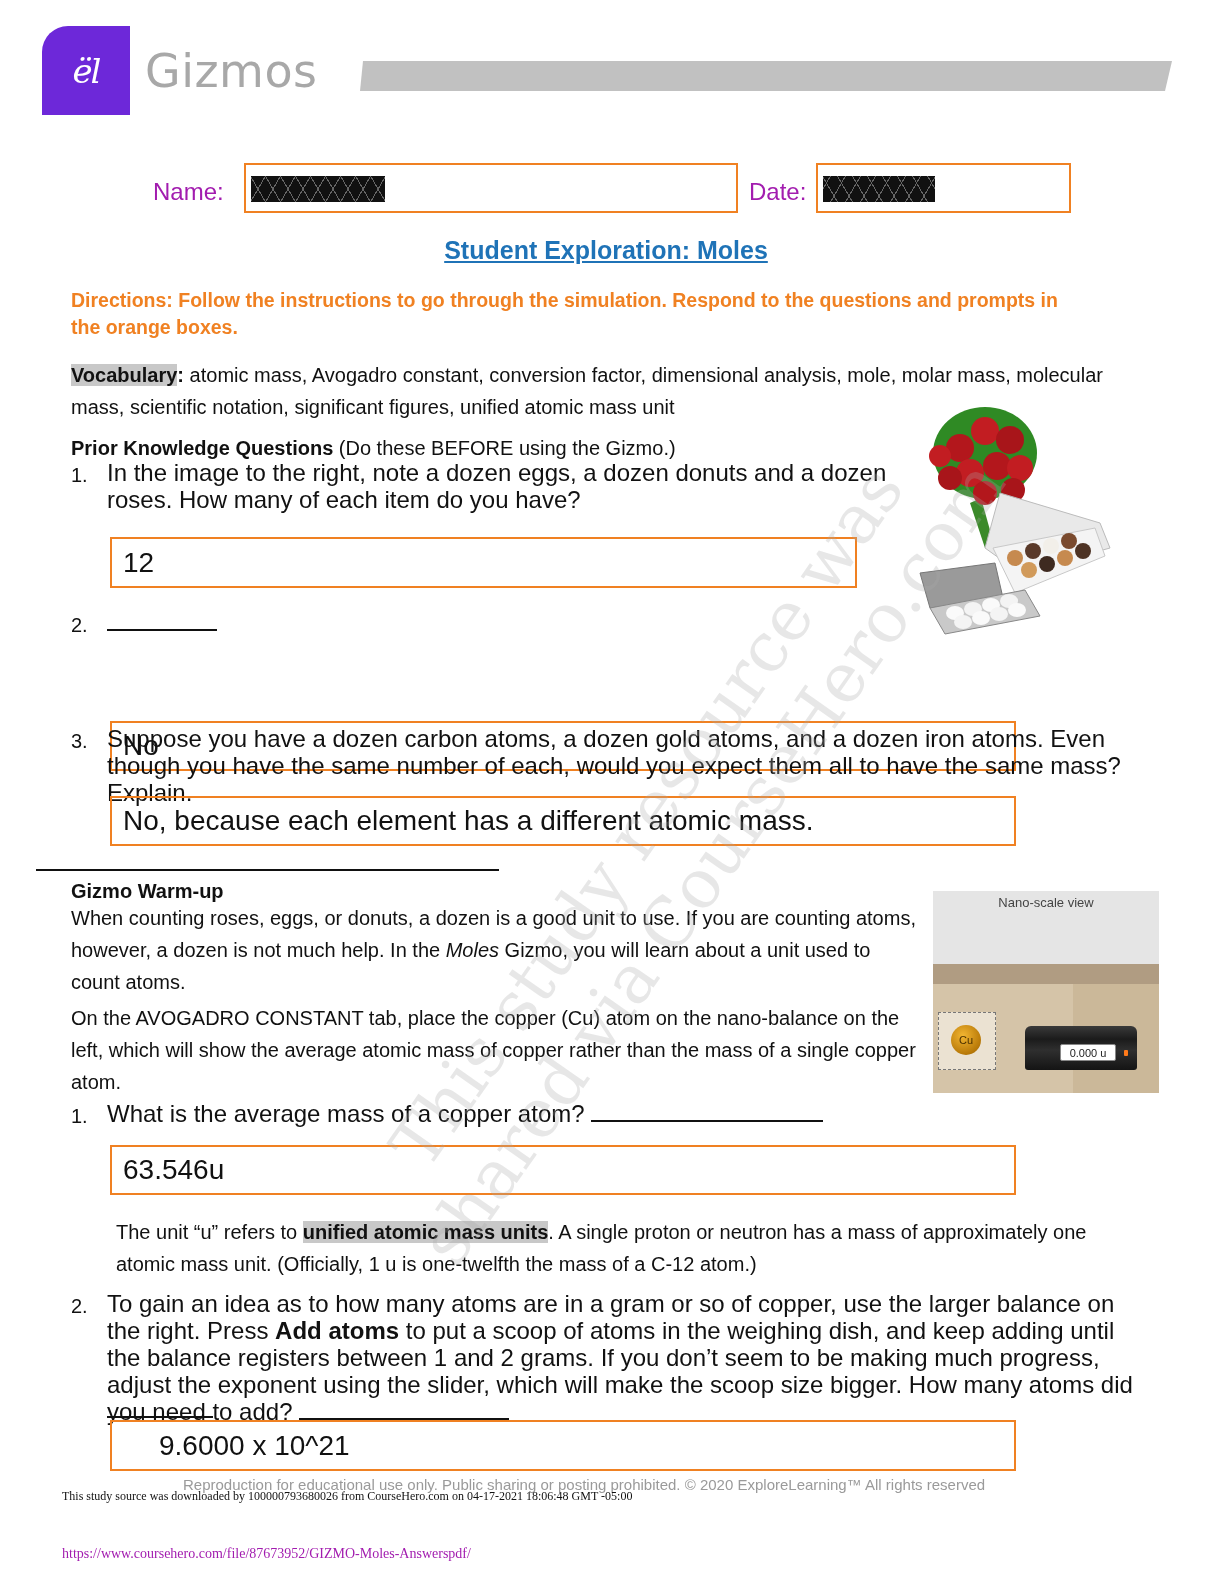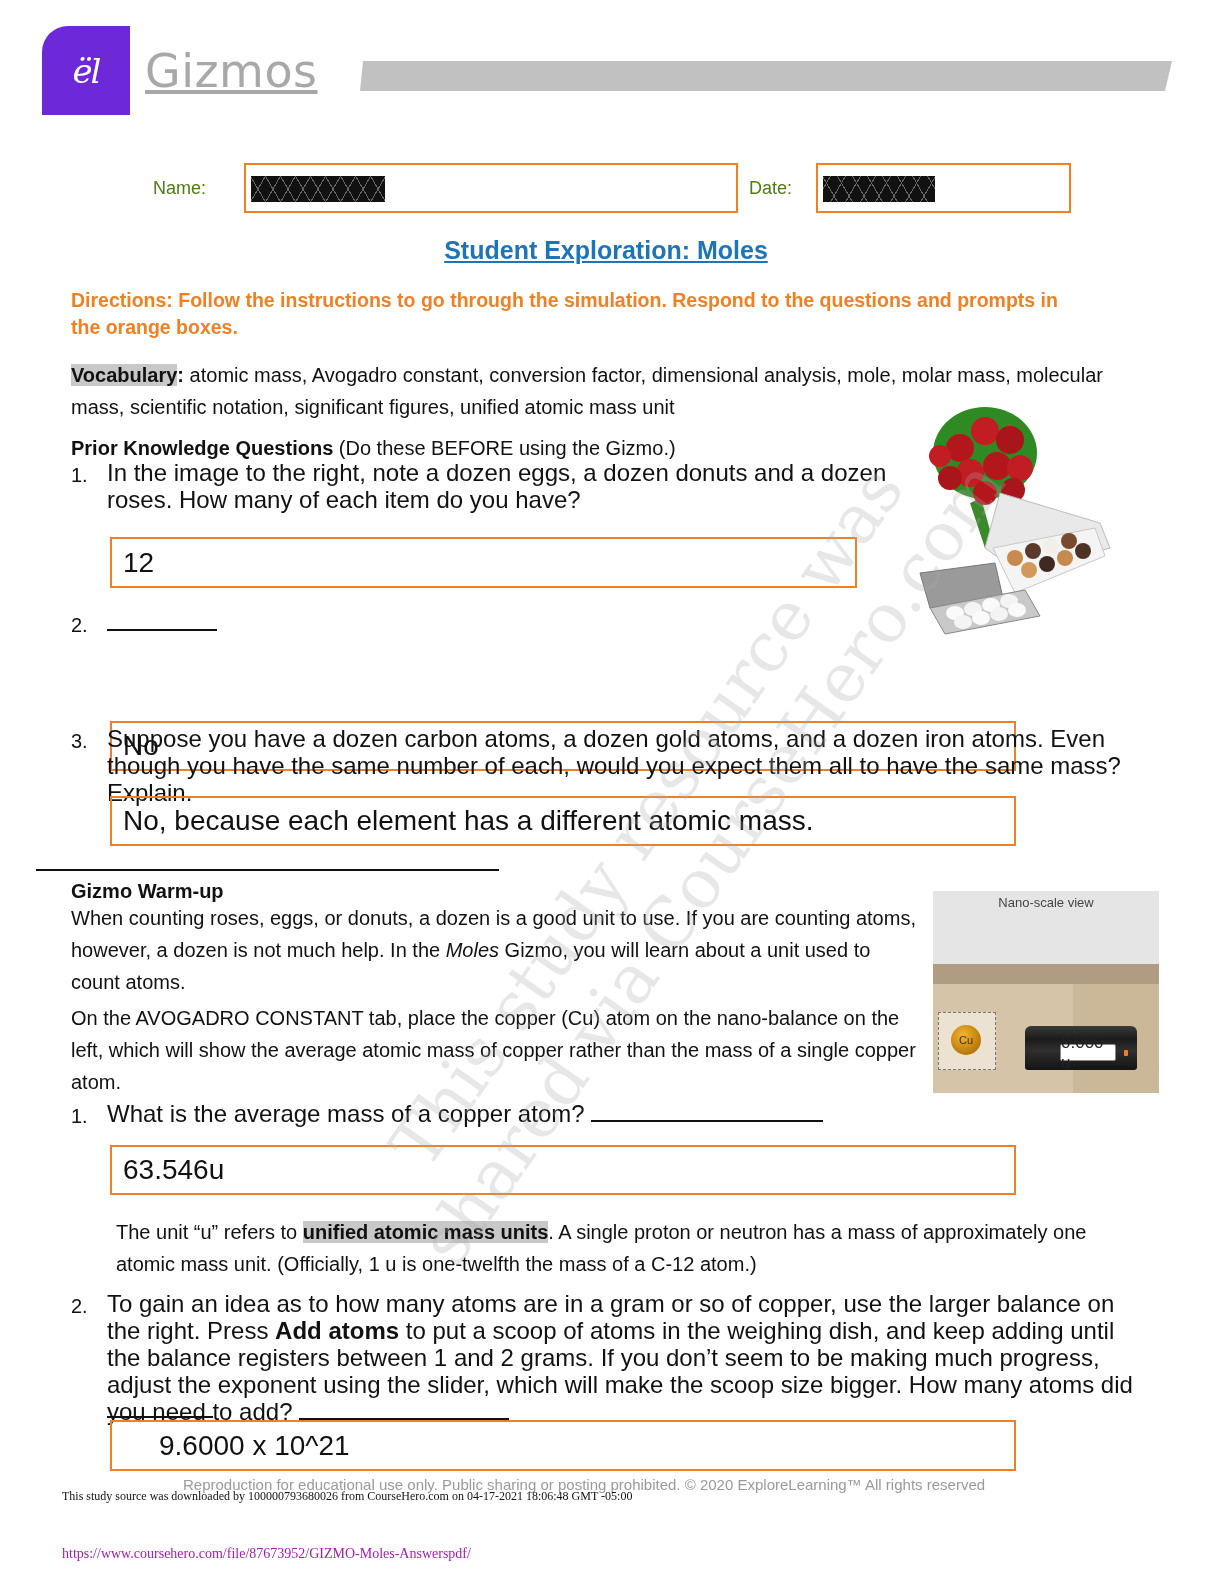--- a/index.html
+++ b/index.html
@@ -8,28 +8,28 @@
 
     .abs { position: absolute; }
 
     
     .logo-box {
       left: 42px; top: 26px; width: 88px; height: 89px;
       background: #6d28d9; border-top-left-radius: 26px;
       display: flex; align-items: center; justify-content: center;
     }
     .logo-glyph { color: #fff; font-family: "DejaVu Serif", serif; font-style: italic; font-size: 34px; letter-spacing: -2px; }
-    .brand { left: 145px; top: 44px; font-size: 46px; color: #a8a8a8; font-family: "DejaVu Sans", sans-serif; letter-spacing: 0.5px; text-decoration: underline; }
+    .brand { left: 145px; top: 44px; font-size: 46px; color: #a8a8a8; font-family: "DejaVu Sans", sans-serif; letter-spacing: 0.5px; }
     .header-bar {
       left: 360px; top: 61px; width: 812px; height: 30px; background: #c1c1c1;
       clip-path: polygon(3px 0, 100% 0, calc(100% - 7px) 100%, 0 100%);
     }
 
     
-    .lbl { font-size: 18px; color: #4d7c0f; }
+    .lbl { font-size: 24px; color: #a21caf; }
     .obox { border: 2px solid #f08122; background: #fff; }
     .redact {
       background: #111; height: 26px;
       background-image:
         repeating-linear-gradient(60deg, transparent 0 12px, #666 12px 13px),
         repeating-linear-gradient(-60deg, transparent 0 12px, #666 12px 13px);
     }
 
     .title {
       left: 0; width: 1212px; top: 236px; text-align: center;
@@ -63,21 +63,21 @@
       background: radial-gradient(circle at 40% 35%, #f2b531, #b87908 70%, #8a5a05);
       font-size: 11px; color: #4a3000; display: flex; align-items: center; justify-content: center;
     }
     .scale {
       position: absolute; left: 92px; top: 135px; width: 112px; height: 44px;
       background: linear-gradient(#3a3a3a 0, #1b1b1b 30%, #2f2f2f 55%, #141414 100%);
       border-radius: 6px 6px 3px 3px;
     }
     .scale-display {
       position: absolute; left: 35px; top: 18px; width: 56px; height: 17px; background: #fff;
-      border: 1px solid #888; border-radius: 2px; font-size: 17px; color: #222; display: flex; align-items: center; justify-content: center;
+      border: 1px solid #888; border-radius: 2px; font-size: 11px; color: #222; display: flex; align-items: center; justify-content: center;
     }
     .scale-led { position: absolute; right: 9px; top: 24px; width: 4px; height: 6px; background: #ff7a1a; border-radius: 1px; }
 
     
     .watermark {
       position: absolute; left: 180px; top: 760px; width: 1000px; text-align: center;
       transform: rotate(-55deg); transform-origin: center; pointer-events: none;
       font-family: "DejaVu Serif", serif; font-size: 68px; color: rgba(170,170,170,0.28); line-height: 80px;
     }
 

